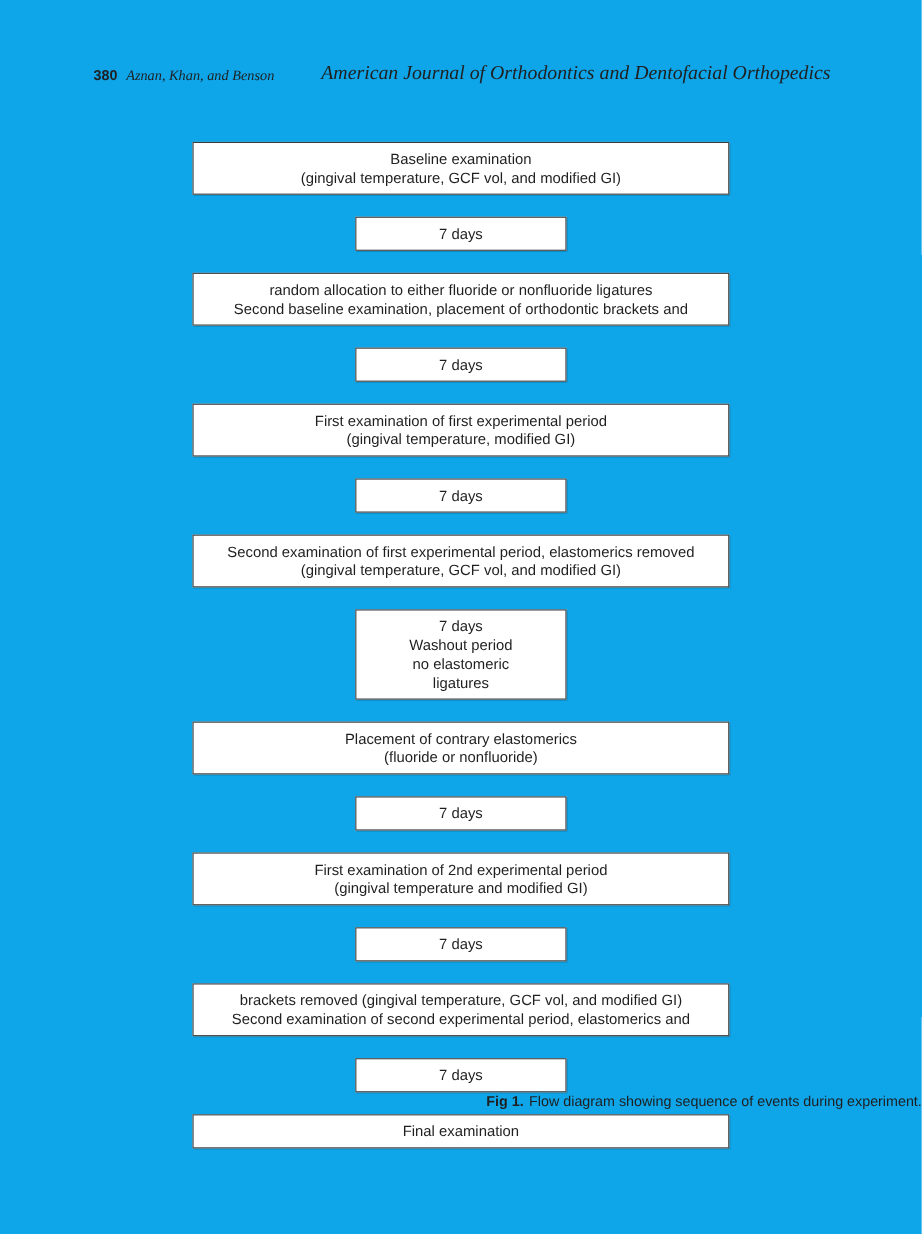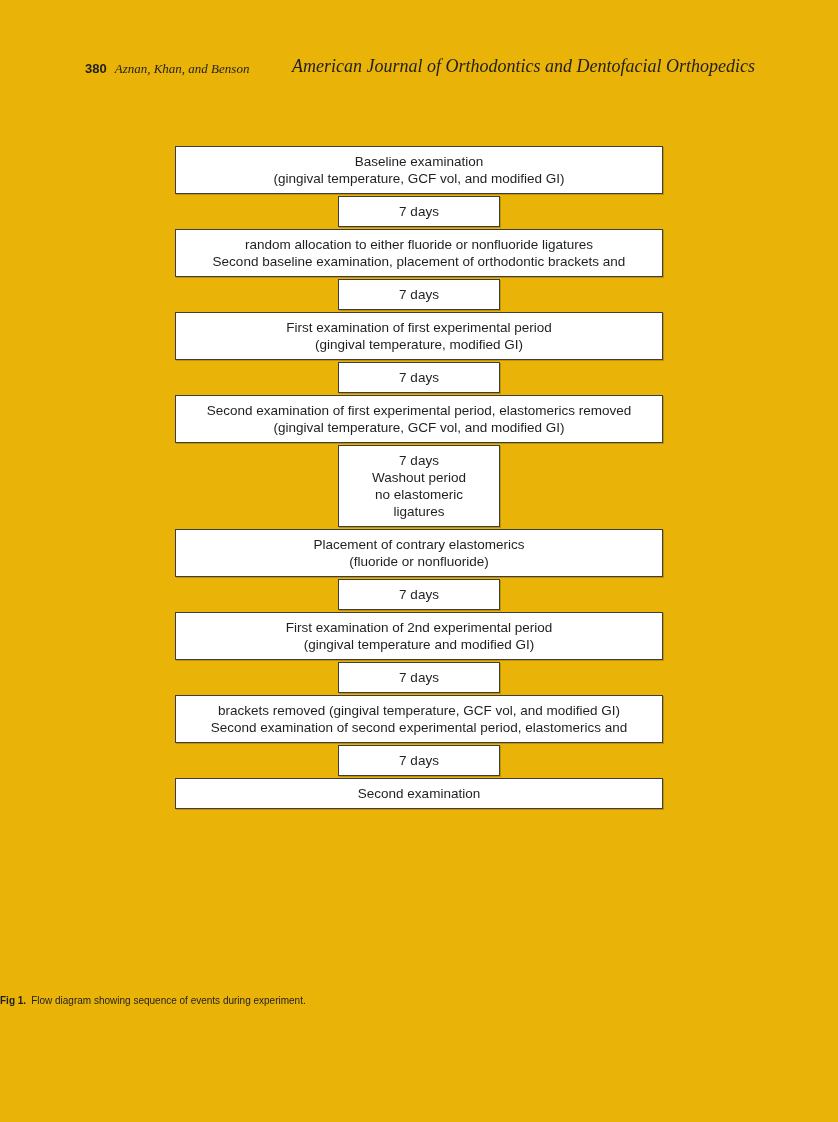--- a/index.html
+++ b/index.html
@@ -4,21 +4,21 @@
 <style>
   html, body {
     margin: 0;
     padding: 0;
     background: #ffffff;
   }
   .page {
     position: relative;
     width: 838px;
     height: 1122px;
-    background: #eab308;
+    background: #0ea5e9;
     font-family: "Liberation Sans", sans-serif;
     color: var(--text-color, #1f1f1f);
     overflow: hidden;
   }
 
   
   .running-head-left {
     position: absolute;
     left: 85px;
     top: 61px;
@@ -44,54 +44,54 @@
     font-style: italic;
     font-size: 18px;
     line-height: 15px;
     text-align: right;
     white-space: nowrap;
   }
 
   
   .flow {
     position: absolute;
-    top: 146px;
+    top: 129px;
     left: 50%;
     transform: translateX(-50%);
     display: flex;
     flex-direction: column;
     align-items: center;
-    gap: 2px;
+    gap: 20px;
   }
   .box {
     box-sizing: border-box;
     display: flex;
     flex-direction: column;
     justify-content: center;
     align-items: center;
     border: 1.5px solid var(--border-color, #3d3d3d);
     background: #fff;
     padding: 6px 12px;
     text-align: center;
     font-size: 13.5px;
     line-height: 17px;
     box-shadow: 1px 1px 0 rgba(0,0,0,0.18);
   }
   .box.wide   { width: 488px; }
-  .box.interval { width: 162px; }
+  .box.interval { width: 192px; }
   .box-line { white-space: nowrap; }
 
   
   .caption {
     position: absolute;
     top: 993px;
     left: 0;
     width: 100%;
-    text-align: left;
-    font-size: 10px;
+    text-align: right;
+    font-size: 13px;
     line-height: 16px;
   }
   .caption .caption-label { font-weight: bold; margin-right: 5px; }
 </style>
 </head>
 <body>
 
 <div class="page" style="--border-color: #3d3d3d; --text-color: #1f1f1f;">
 
   <div class="running-head-left">
@@ -149,21 +149,21 @@
         <div class="box-line">7 days</div>
       </div>
       <div class="box wide">
         <div class="box-line">brackets removed (gingival temperature, GCF vol, and modified GI)</div>
         <div class="box-line">Second examination of second experimental period, elastomerics and</div>
       </div>
       <div class="box interval">
         <div class="box-line">7 days</div>
       </div>
       <div class="box wide">
-        <div class="box-line">Second examination</div>
+        <div class="box-line">Final examination</div>
       </div>
     </div>
 
   <div class="caption">
     <span class="caption-label">Fig 1.</span><span>Flow diagram showing sequence of events during experiment.</span>
   </div>
 
 </div>
 
 </body></html>

